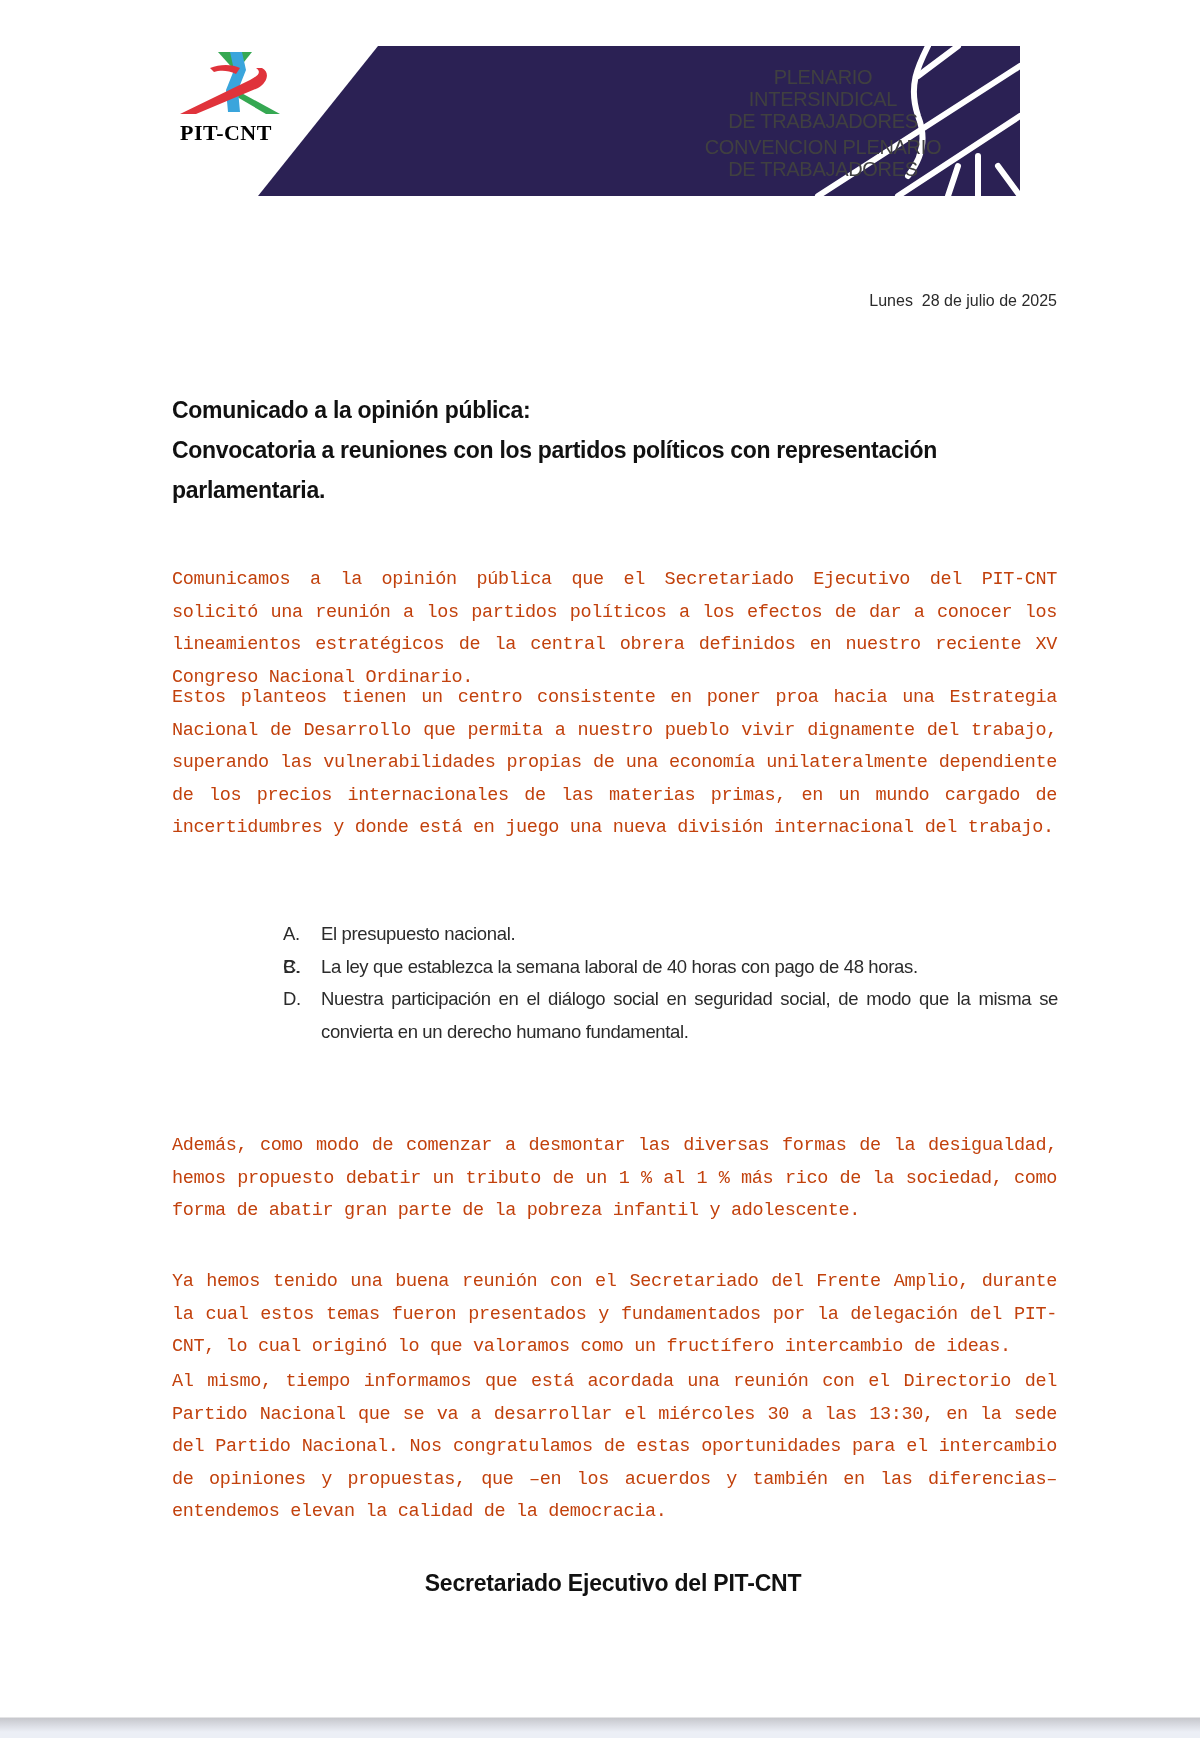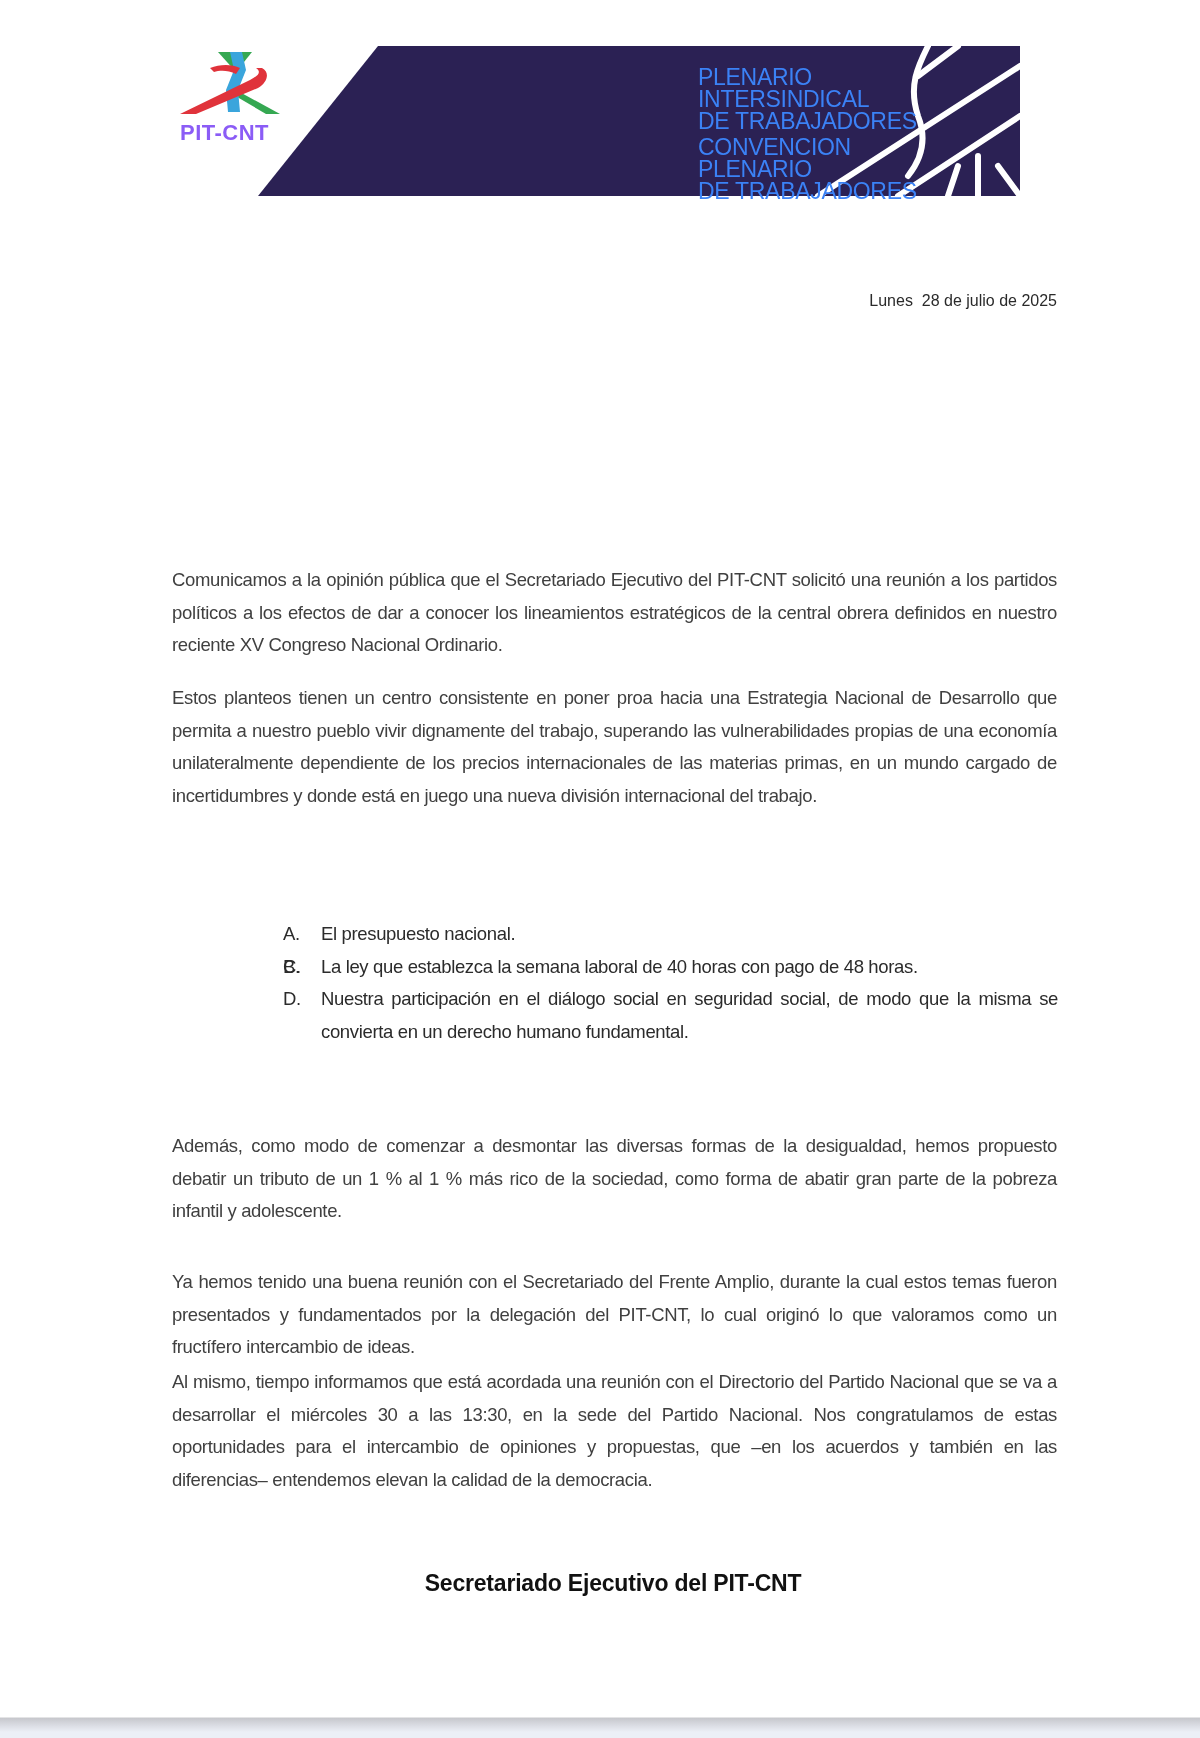--- a/index.html
+++ b/index.html
@@ -43,42 +43,42 @@
       left: 0;
       top: 8px;
       width: 130px;
       height: 100px;
     }
     .logo svg { display: block; }
     .logo-text {
       position: absolute;
       left: 10px;
       top: 70px;
-      font-family: Liberation Sans, sans-serif;
+      font-family: Liberation Serif, serif;
       font-weight: bold;
       font-size: 22px;
       letter-spacing: 0.5px;
-      color: #8b5cf6;
+      color: #000000;
     }
     .banner {
       position: absolute;
       left: 88px;
       top: 4px;
       width: 762px;
       height: 150px;
     }
     .banner-text {
       position: absolute;
       left: 440px;
       width: 250px;
-      text-align: left;
+      text-align: center;
       font-family: "Liberation Sans", sans-serif;
-      font-size: 23px;
+      font-size: 20px;
       line-height: 22px;
-      color: #3b82f6;
+      color: #404040;
       letter-spacing: -0.3px;
     }
     .banner-text.t1 { top: 20px; }
     .banner-text.t2 { top: 90px; }
 
     
     .date {
       position: absolute;
       right: 143px;
       top: 292px;
@@ -99,23 +99,24 @@
       letter-spacing: -0.3px;
     }
 
     
     .body-text {
       position: absolute;
       left: 172px;
       width: 885px;
       font-size: 18.5px;
       line-height: 32.5px;
-      color: #404040;
+      color: #c2410c;
       text-align: justify;
       letter-spacing: -0.35px;
+      font-family: Liberation Mono, monospace;
     }
     .p1 { top: 564px; }
     .p2 { top: 682px; }
     .p3 { top: 864px; }
     .list {
       position: absolute;
       left: 283px;
       top: 918px;
       width: 775px;
       margin: 0;
@@ -192,20 +193,24 @@
       </div>
       <div class="banner-text t2">
         <div>CONVENCION PLENARIO</div>
         <div>DE TRABAJADORES</div>
       </div>
     </div>
   </div>
 
   <div class="date" style="white-space: pre;">Lunes  28 de julio de 2025</div>
 
+  <div class="title">
+    <div>Comunicado a la opinión pública:</div>
+    <div>Convocatoria a reuniones con los partidos políticos con representación parlamentaria.</div>
+  </div>
 
   <div class="body-text p1">Comunicamos a la opinión pública que el Secretariado Ejecutivo del PIT-CNT solicitó una reunión a los partidos políticos a los efectos de dar a conocer los lineamientos estratégicos de la central obrera definidos en nuestro reciente XV Congreso Nacional Ordinario.</div>
   <div class="body-text p2">Estos planteos tienen un centro consistente en poner proa hacia una Estrategia Nacional de Desarrollo que permita a nuestro pueblo vivir dignamente del trabajo, superando las vulnerabilidades propias de una economía unilateralmente dependiente de los precios internacionales de las materias primas, en un mundo cargado de incertidumbres y donde está en juego una nueva división internacional del trabajo.</div>
 
   <ul class="list">
     <li>
       <span class="marker">A.</span>
       <span>El presupuesto nacional.</span>
     </li>
     <li>

